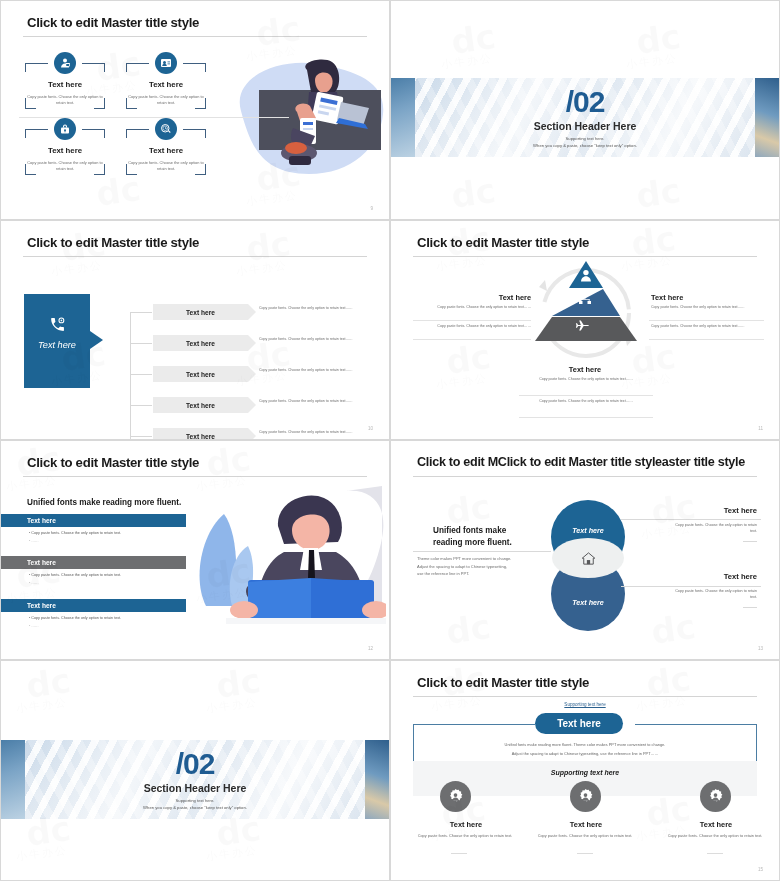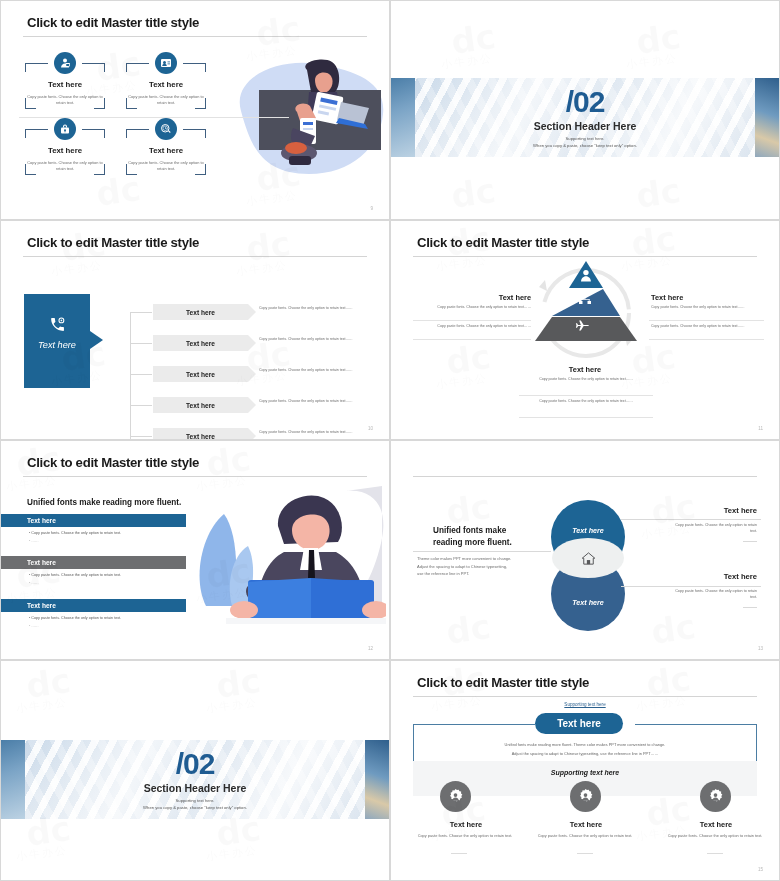--- a/index.html
+++ b/index.html
@@ -543,20 +543,21 @@
       <span style="left:205px; top:0px;">dc</span>
       <span class="w2" style="left:195px; top:35px;">小牛办公</span>
       <span style="left:15px; top:112px;">dc</span>
       <span class="w2" style="left:5px; top:147px;">小牛办公</span>
       <span style="left:205px; top:112px;">dc</span>
       <span class="w2" style="left:195px; top:147px;">小牛办公</span>
     </div>
   </div>
 
   <div class="slide">
+    <div class="ttl small">Click to edit MClick to edit Master title styleaster title style</div>
     <div class="ttl-rule"></div>
 
     <div class="c-circ" style="left:160px; top:59px; background:#1d6494;">
       <span style="margin-bottom:14px;">Text here</span>
     </div>
     <div class="c-circ" style="left:160px; top:116px; background:#35618f;">
       <span style="margin-top:16px;">Text here</span>
     </div>
     <div class="c-lens" style="left:161px; top:97px;">
       <svg viewBox="0 0 24 24">

